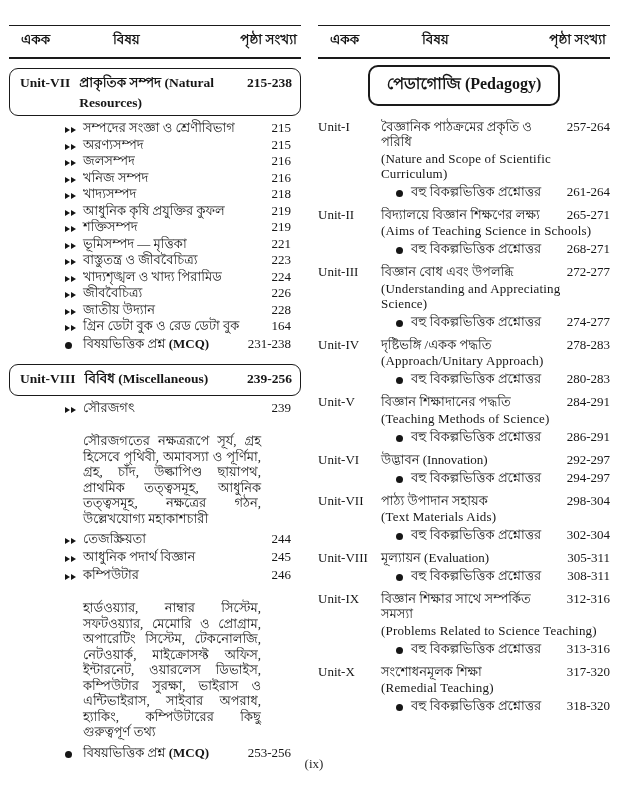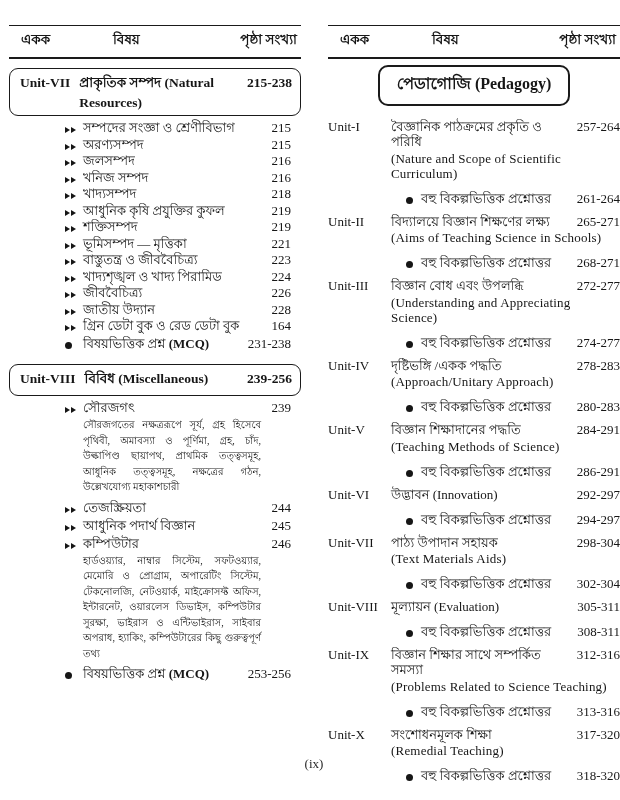--- a/index.html
+++ b/index.html
@@ -1,21 +1,21 @@
 <!DOCTYPE html>
 <html><head>
 <meta charset="utf-8">
 <style>
   html,body{margin:0;padding:0}
   body{
     width:620px;height:800px;background:#ffffff;color:#161616;
     font-family:"Liberation Serif","DejaVu Serif",serif;
     position:relative;overflow:hidden;
   }
-  .cols{display:flex;gap:27px;padding:25px 17px 0 9px}
+  .cols{display:flex;gap:17px;padding:25px 17px 0 9px}
   .col{width:292px;flex:none}
 
   
   .colhead{
     display:flex;align-items:baseline;
     border-top:1px solid #1a1a1a;border-bottom:2px solid #1a1a1a;
     padding:3px 4px 5px 12px;font-weight:bold;font-size:13.5px;
   }
   .h-unit{width:76px;flex:none}
   .h-subj{flex:1;padding-left:16px}
@@ -45,39 +45,39 @@
     border-top:3.5px solid transparent;border-bottom:3.5px solid transparent;
     border-left:5.5px solid #161616;margin-right:1px;
   }
   .dotb{width:7px;height:7px;border-radius:50%;background:#161616;display:inline-block}
   .tx{flex:1;padding-right:6px}
   .pg{white-space:nowrap}
   .mcqrow{margin-top:4px}
   .mcqrow b{font-weight:bold}
 
   .detail{
-    padding-left:74px;margin-right:40px;margin-top:2px;
-    font-size:10px;line-height:15.5px;text-align:justify;
+    padding-left:74px;margin-right:40px;margin-top:18px;
+    font-size:13px;line-height:15.5px;text-align:justify;
   }
 
   
   .pedwrap{text-align:center;margin-top:6px}
   .pedbox{
     display:inline-block;border:2px solid #1a1a1a;border-radius:10px;
     padding:4px 17px 6px;font-weight:bold;font-size:16px;
   }
   .unit{display:flex;margin-top:8px;font-size:13px;line-height:15px}
   .unit.first{margin-top:13px}
   .ulab{width:63px;flex:none}
   .ubody{flex:1;min-width:0}
   .uline{display:flex;align-items:baseline}
   .ubn{flex:1;padding-right:8px}
   .upg{white-space:nowrap}
   .uen{margin-top:1.5px;letter-spacing:0.2px}
-  .umcq{display:flex;align-items:baseline;margin-top:10px;padding-left:15px}
+  .umcq{display:flex;align-items:baseline;margin-top:3px;padding-left:15px}
   .mk2{width:15px;flex:none;position:relative;top:1px}
   .utx{flex:1;padding-right:6px}
 
   .footer{
     position:absolute;left:8px;right:0;bottom:28px;
     text-align:center;font-size:13px;color:#2a2a2a;
   }
 </style>
 </head>
 <body>

